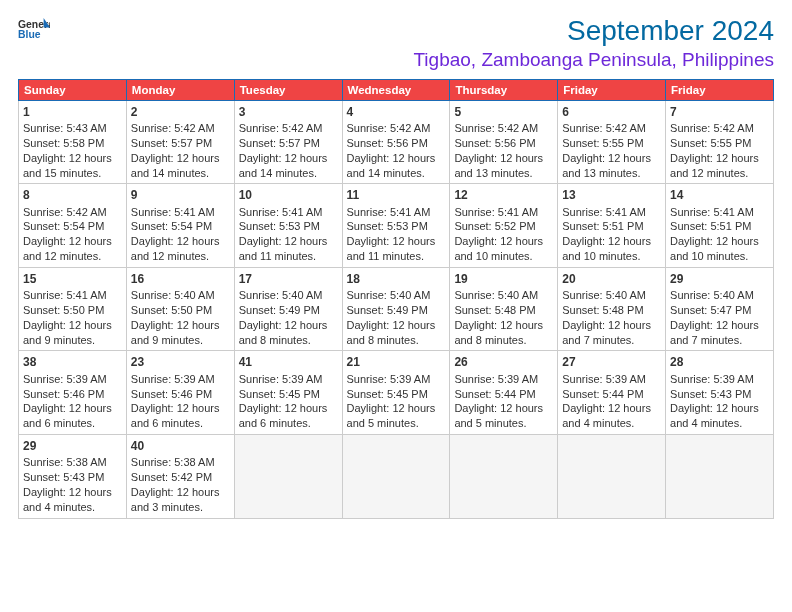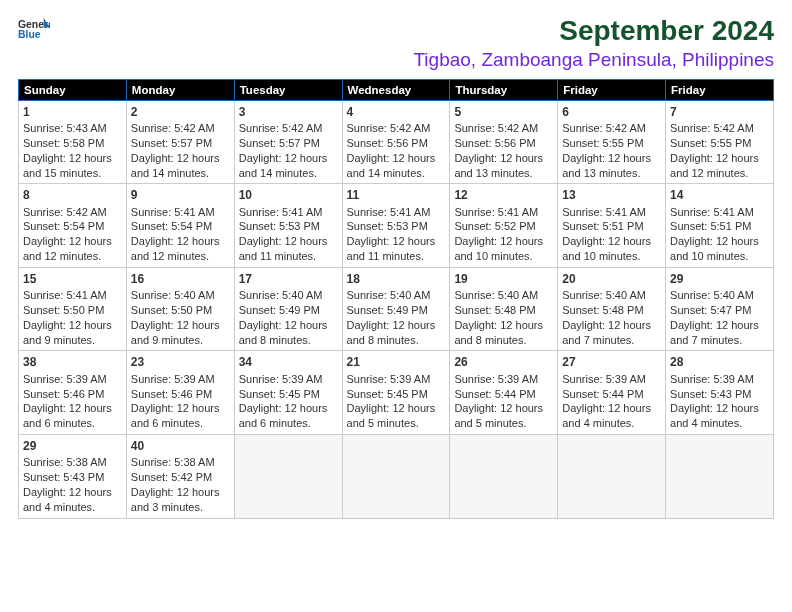--- a/index.html
+++ b/index.html
@@ -29,36 +29,36 @@
     }
     .logo-icon {
       width: 32px;
       height: 28px;
     }
     .title-block {
       text-align: right;
     }
     .month-title {
       font-size: 28px;
-      font-weight: bold;
-      color: #14532d;
+      font-weight: normal;
+      color: #0369a1;
       line-height: 1.1;
     }
     .location {
       font-size: 19px;
       color: #6d28d9;
       margin-top: 2px;
     }
     .calendar {
       width: 100%;
       border-collapse: collapse;
       table-layout: fixed;
     }
     .calendar th {
-      background: #000000;
+      background: #ef4444;
       color: #fff;
       font-size: 11.5px;
       font-weight: bold;
       padding: 4px 5px;
       text-align: left;
       border: 1px solid #1a6bb5;
     }
     .calendar td {
       border: 1px solid #ccc;
       vertical-align: top;
@@ -141,21 +141,21 @@
           <td><span class="day-num">16</span><span class="day-info">Sunrise: 5:40 AM<br>Sunset: 5:50 PM<br>Daylight: 12 hours<br>and 9 minutes.</span></td>
           <td><span class="day-num">17</span><span class="day-info">Sunrise: 5:40 AM<br>Sunset: 5:49 PM<br>Daylight: 12 hours<br>and 8 minutes.</span></td>
           <td><span class="day-num">18</span><span class="day-info">Sunrise: 5:40 AM<br>Sunset: 5:49 PM<br>Daylight: 12 hours<br>and 8 minutes.</span></td>
           <td><span class="day-num">19</span><span class="day-info">Sunrise: 5:40 AM<br>Sunset: 5:48 PM<br>Daylight: 12 hours<br>and 8 minutes.</span></td>
           <td><span class="day-num">20</span><span class="day-info">Sunrise: 5:40 AM<br>Sunset: 5:48 PM<br>Daylight: 12 hours<br>and 7 minutes.</span></td>
           <td><span class="day-num">29</span><span class="day-info">Sunrise: 5:40 AM<br>Sunset: 5:47 PM<br>Daylight: 12 hours<br>and 7 minutes.</span></td>
         </tr>
         <tr>
           <td><span class="day-num">38</span><span class="day-info">Sunrise: 5:39 AM<br>Sunset: 5:46 PM<br>Daylight: 12 hours<br>and 6 minutes.</span></td>
           <td><span class="day-num">23</span><span class="day-info">Sunrise: 5:39 AM<br>Sunset: 5:46 PM<br>Daylight: 12 hours<br>and 6 minutes.</span></td>
-          <td><span class="day-num">34</span><span class="day-info">Sunrise: 5:39 AM<br>Sunset: 5:45 PM<br>Daylight: 12 hours<br>and 6 minutes.</span></td>
+          <td><span class="day-num">41</span><span class="day-info">Sunrise: 5:39 AM<br>Sunset: 5:45 PM<br>Daylight: 12 hours<br>and 6 minutes.</span></td>
           <td><span class="day-num">21</span><span class="day-info">Sunrise: 5:39 AM<br>Sunset: 5:45 PM<br>Daylight: 12 hours<br>and 5 minutes.</span></td>
           <td><span class="day-num">26</span><span class="day-info">Sunrise: 5:39 AM<br>Sunset: 5:44 PM<br>Daylight: 12 hours<br>and 5 minutes.</span></td>
           <td><span class="day-num">27</span><span class="day-info">Sunrise: 5:39 AM<br>Sunset: 5:44 PM<br>Daylight: 12 hours<br>and 4 minutes.</span></td>
           <td><span class="day-num">28</span><span class="day-info">Sunrise: 5:39 AM<br>Sunset: 5:43 PM<br>Daylight: 12 hours<br>and 4 minutes.</span></td>
         </tr>
         <tr class="last-row">
           <td><span class="day-num">29</span><span class="day-info">Sunrise: 5:38 AM<br>Sunset: 5:43 PM<br>Daylight: 12 hours<br>and 4 minutes.</span></td>
           <td><span class="day-num">40</span><span class="day-info">Sunrise: 5:38 AM<br>Sunset: 5:42 PM<br>Daylight: 12 hours<br>and 3 minutes.</span></td>
           <td class="empty"></td>
           <td class="empty"></td>

